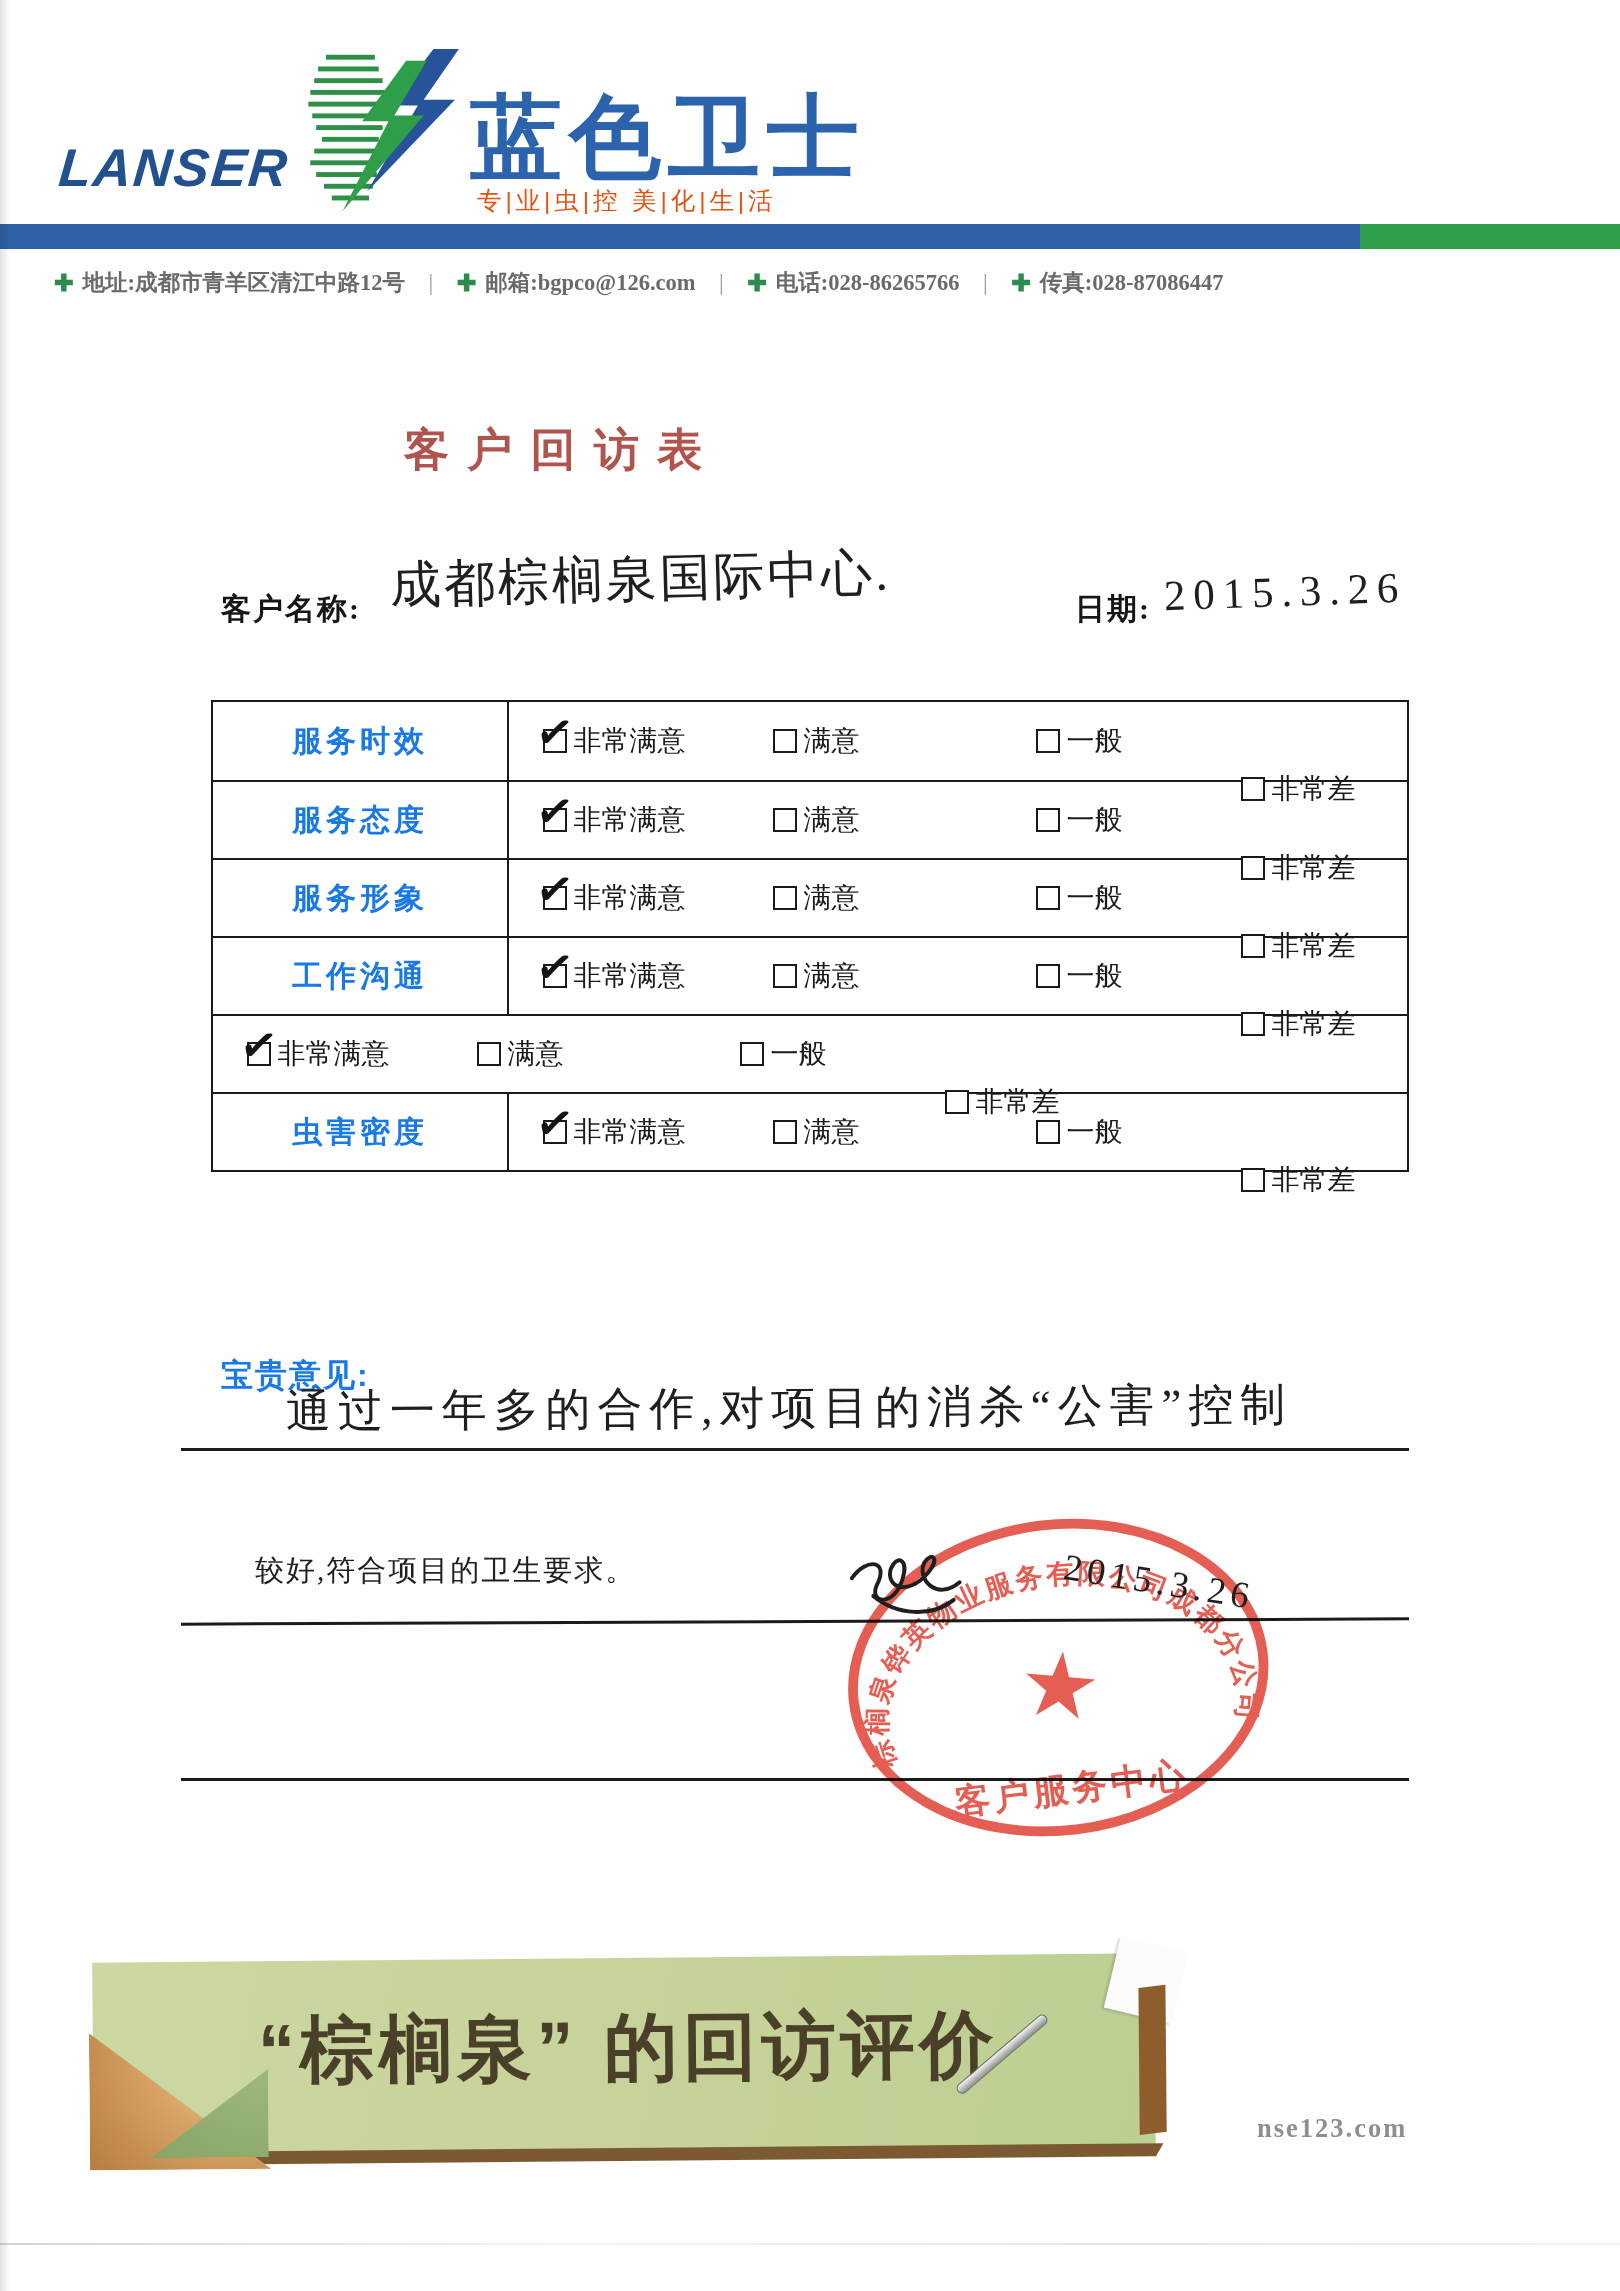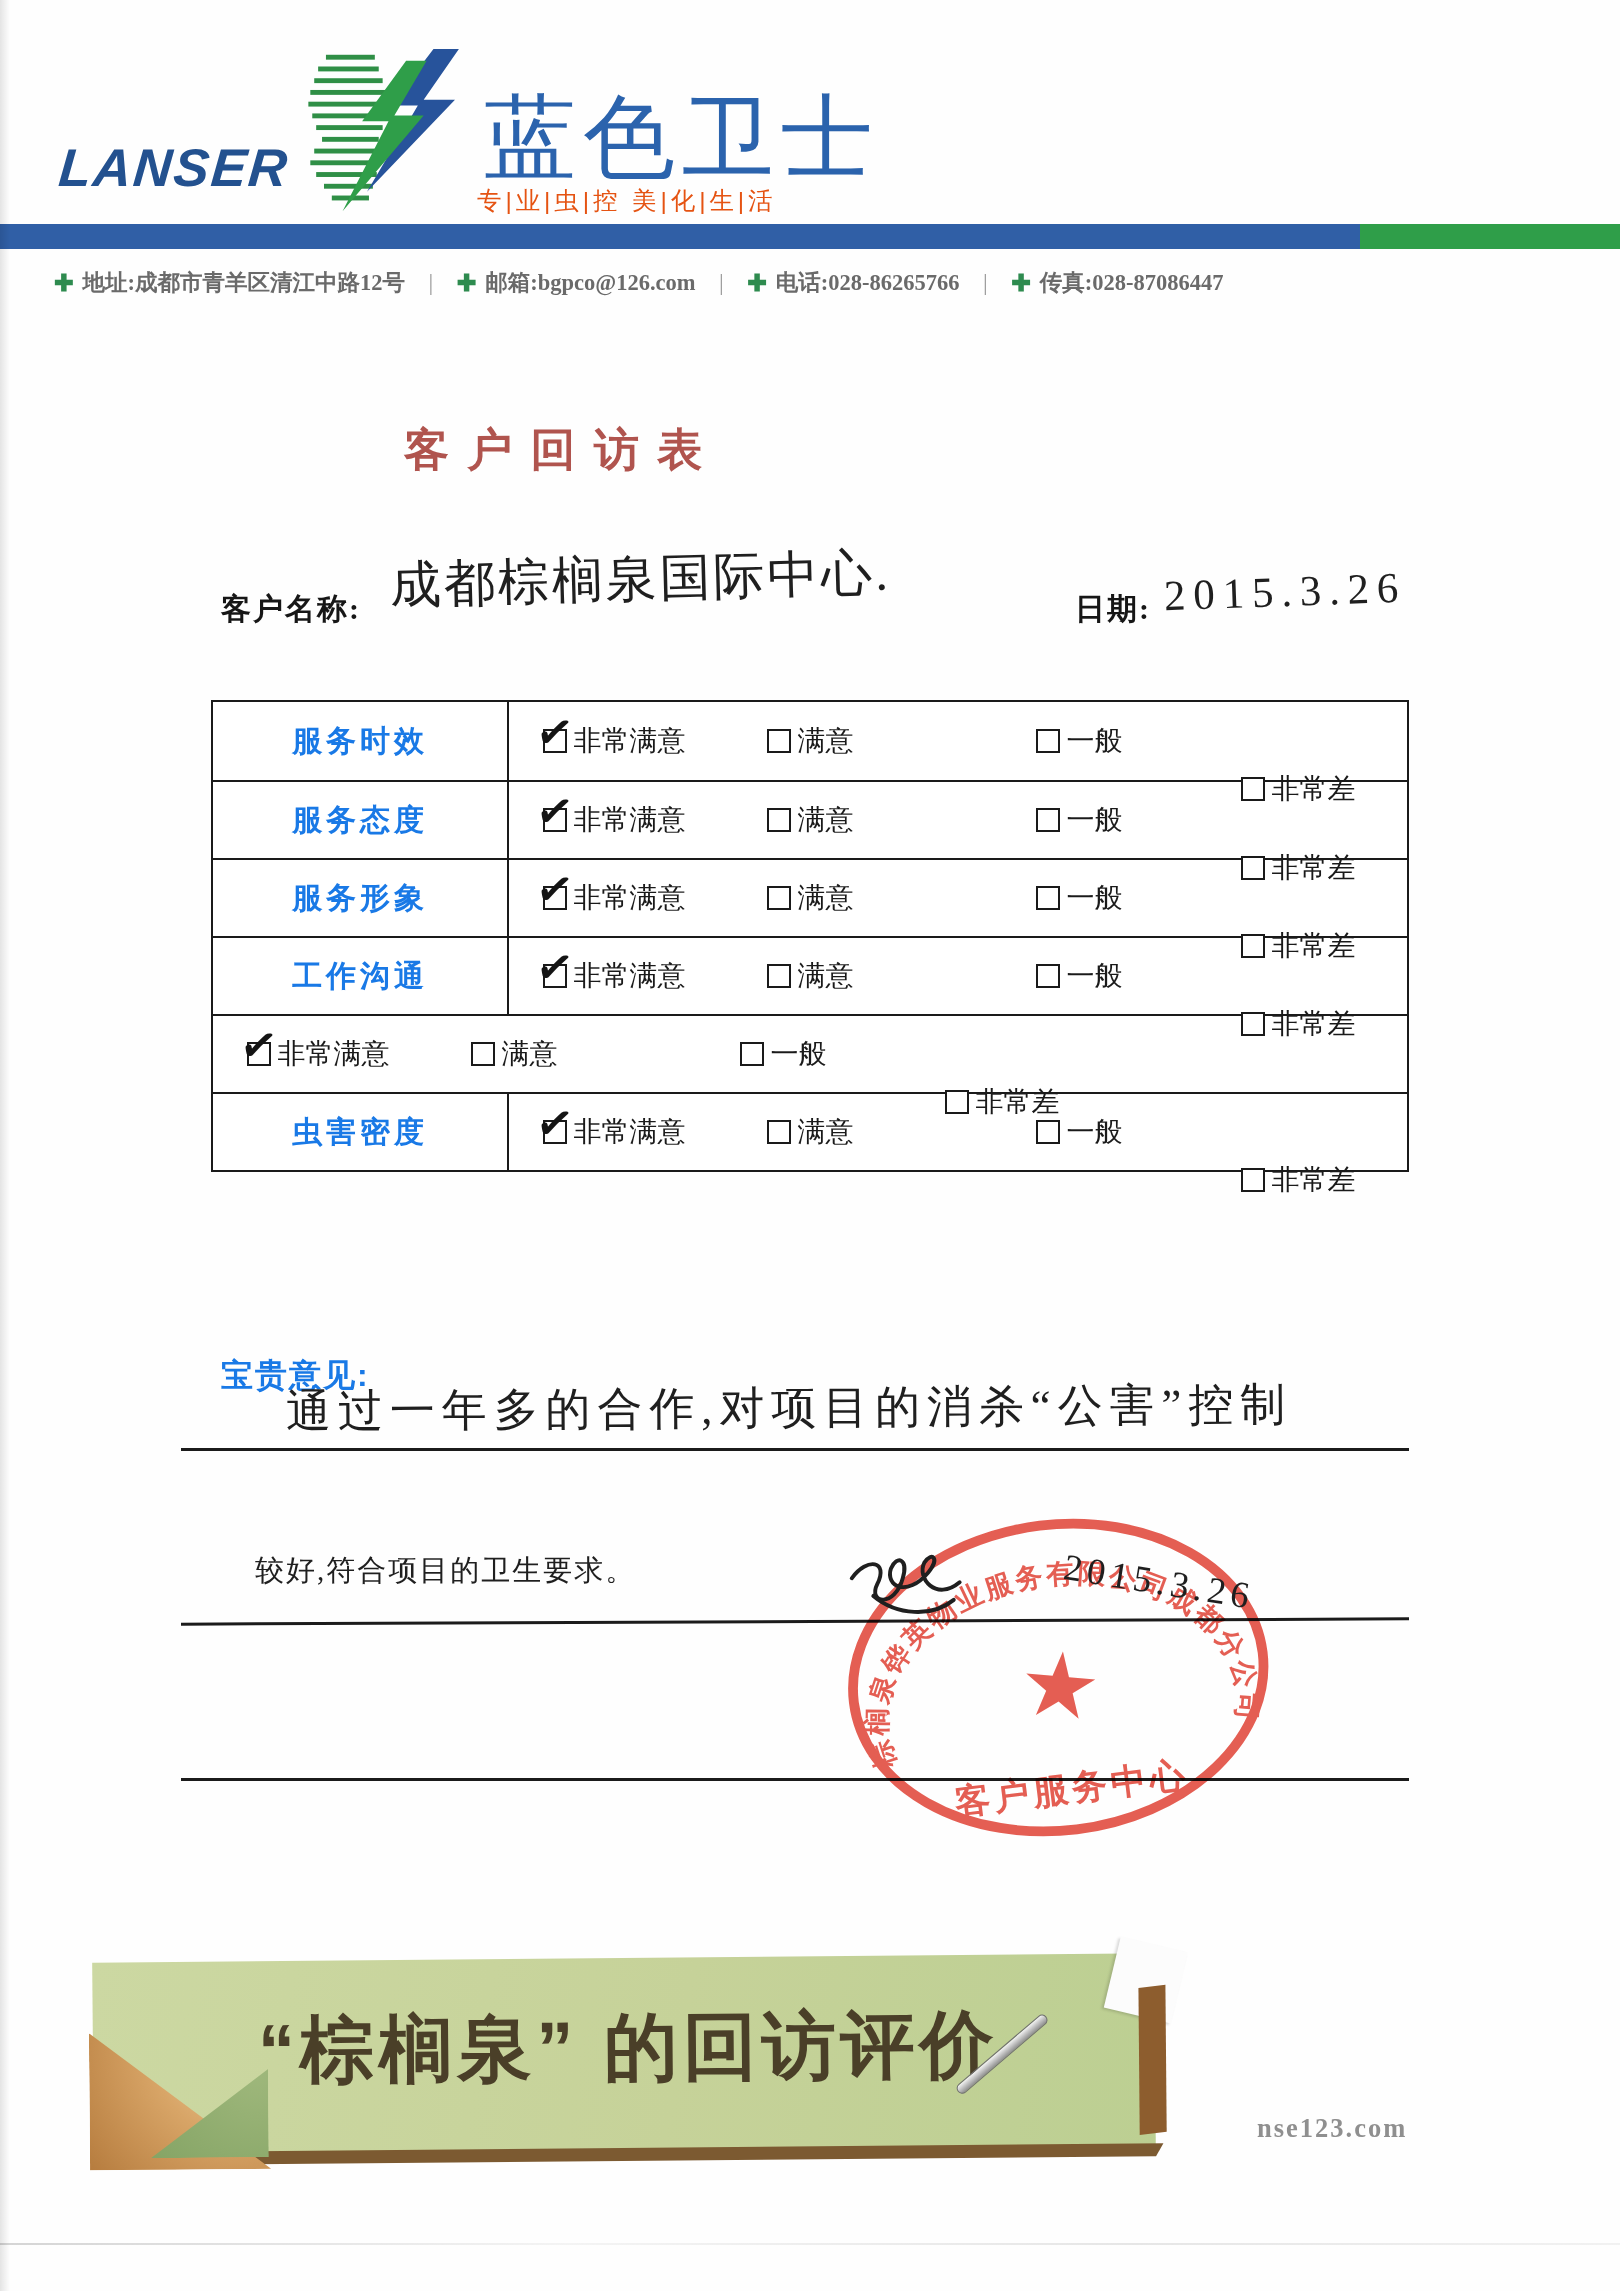--- a/index.html
+++ b/index.html
@@ -6,22 +6,22 @@
   html,body { background:#cfcfcf; }
   body { font-family:"Liberation Sans", sans-serif; }
   .page { position:relative; width:1620px; height:2292px; margin:0 auto; background:#fefefe; overflow:hidden; }
   .page::before { content:""; position:absolute; left:0; top:0; width:9.8px; height:100%;
                   background:linear-gradient(90deg, rgba(0,0,0,.10), rgba(0,0,0,0)); z-index:40; }
 
   
   .brand { position:absolute; left:59px; top:137px; font-size:53px; font-weight:bold; font-style:italic;
            color:#23518f; letter-spacing:2px; transform:skewX(-5deg); }
   .logo-svg { position:absolute; left:308px; top:45px; }
-  .brand-cn { position:absolute; left:470px; top:76px; font-size:92px; font-weight:normal;
-              color:#2b63ad; letter-spacing:6.9px;margin-left:14px; }
+  .brand-cn { position:absolute; left:470px; top:76px; font-size:92px; font-weight:bold;
+              color:#2b63ad; letter-spacing:6.9px; }
   .slogan { position:absolute; left:477px; top:184px; font-size:24.5px; font-weight:normal;
             color:#e55312; letter-spacing:3.9px; }
   .band { position:absolute; left:0; top:224px; width:100%; height:24.5px; display:flex; }
   .band-blue { width:1360px; background:#305fa6; }
   .band-green { flex:1; background:#2f9e49; }
 
   .contacts { position:absolute; left:54px; top:267px; display:flex; align-items:center;
               font-family:"Liberation Serif", serif; font-weight:700; font-size:22.5px; color:#6a6a6a;
               white-space:nowrap; }
   .contact { display:flex; align-items:center; gap:8.8px; }
@@ -43,21 +43,21 @@
 
   
   .rtable { position:absolute; left:211px; top:700px; width:1198px; border:2px solid #1a1a1a; background:#fff; }
   .trow { display:flex; height:78px; border-top:2px solid #1a1a1a; }
   .trow:first-child { border-top:none; }
   .tlabel { width:296px; border-right:2px solid #1a1a1a; display:flex; align-items:center; justify-content:center;
             color:#1979e6; font-size:30px; font-weight:bold; letter-spacing:3.9px; }
   .topts { position:relative; flex:1; }
   .opt { position:absolute; top:50%; transform:translateY(-50%); display:flex; align-items:center; gap:6.9px;
          font-size:28px; color:#1a1a1a; }
-  .opt1 { left:34px; } .opt2 { left:258px;justify-content:space-between; } .opt3 { left:527px; } .opt4 { left:732px;margin-top:48px; }
+  .opt1 { left:34px; } .opt2 { left:264px;justify-content:space-between; } .opt3 { left:527px; } .opt4 { left:732px;margin-top:48px; }
   .box { width:23.5px; height:23.5px; border:2px solid #1a1a1a; background:#fff; flex:0 0 auto; }
   .opt .check { display:none; }
   .opt.checked .check { display:block; position:absolute; left:-6.9px; top:-15.7px; font-size:45px; font-weight:bold;
          color:#141414; font-family:cursive; transform:rotate(9deg); }
 
   
   .fb-label { position:absolute; left:221px; top:1354px; font-size:32px; font-weight:bold;
               color:#1979e6; letter-spacing:2px; }
   .wline { position:absolute; left:181px; width:1228px; height:2.9px; background:#1b1b1b; }
   .l1 { top:1448px; } .l2 { top:1620px; transform:rotate(-0.25deg);} .l3 { top:1778px; }

